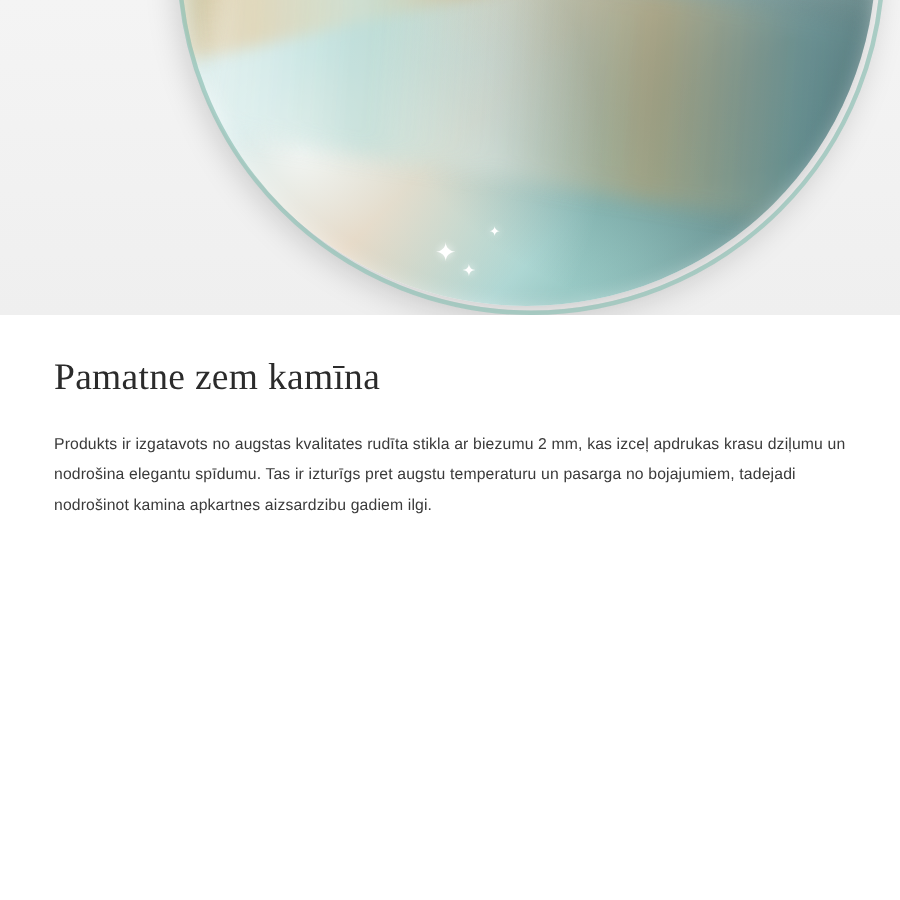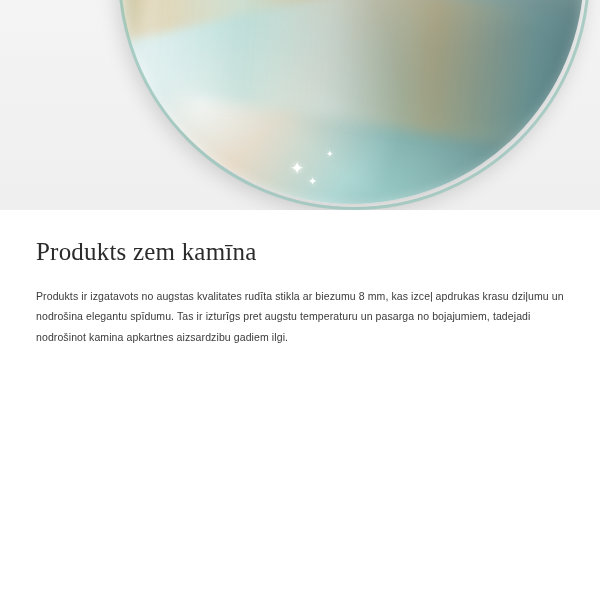--- a/index.html
+++ b/index.html
@@ -180,23 +180,23 @@
     <div class="hero-bg"></div>
     <div class="glass-disc"></div>
     <div class="disc-edge"></div>
     <span class="sparkle s1">✦</span>
     <span class="sparkle s2">✦</span>
     <span class="sparkle s3">✦</span>
   </div>
 
   <div class="content">
     <h1 class="headline">
-      <span>Produkts zem kamīna</span>
+      <span>Pamatne zem kamīna</span>
     </h1>
-    <p class="body-copy">Produkts ir izgatavots no augstas kvalitates rudīta stikla ar biezumu 8 mm, kas izceļ apdrukas krasu dziļumu un nodrošina elegantu spīdumu. Tas ir izturīgs pret augstu temperaturu un pasarga no bojajumiem, tadejadi nodrošinot kamina apkartnes aizsardzibu gadiem ilgi.</p>
+    <p class="body-copy">Produkts ir izgatavots no augstas kvalitates rudīta stikla ar biezumu 2 mm, kas izceļ apdrukas krasu dziļumu un nodrošina elegantu spīdumu. Tas ir izturīgs pret augstu temperaturu un pasarga no bojajumiem, tadejadi nodrošinot kamina apkartnes aizsardzibu gadiem ilgi.</p>
   </div>
 
   <div class="features">
     <div class="feat-grid">
 
       <div class="feat">
         <div class="feat-icon">
           
         </div>
 

